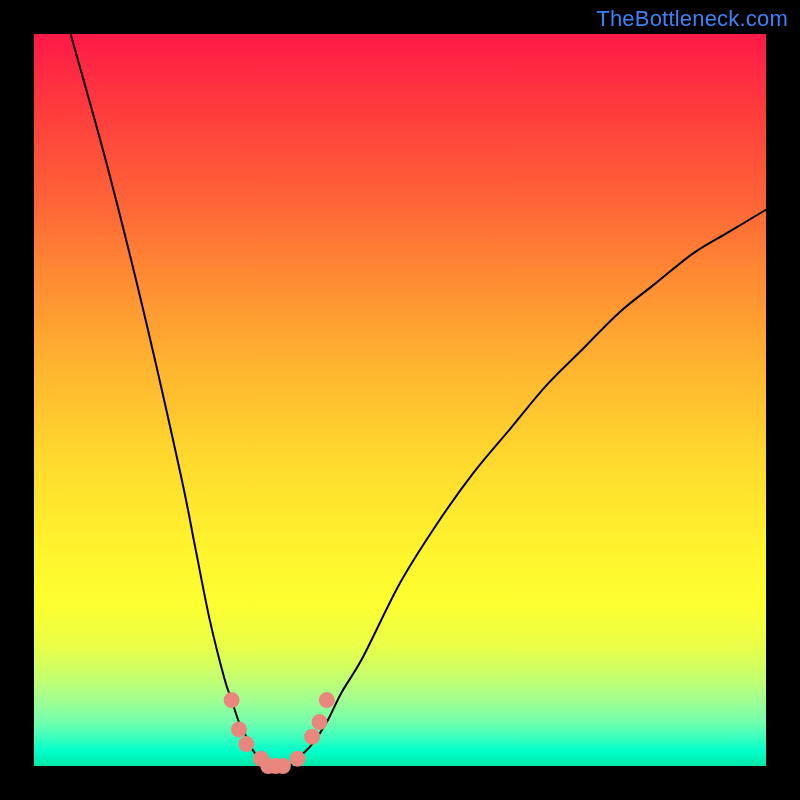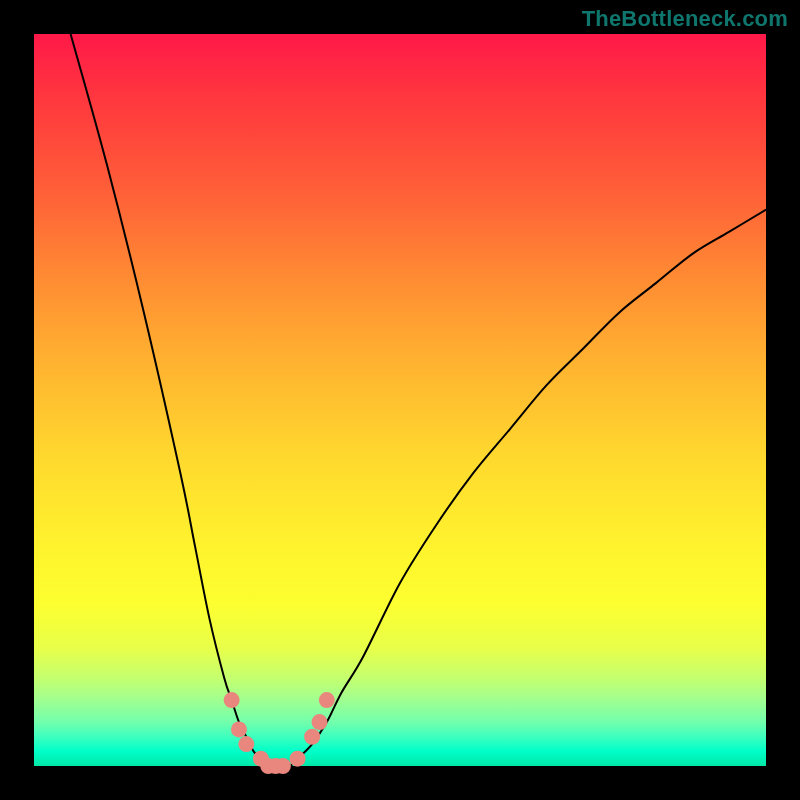--- a/index.html
+++ b/index.html
@@ -33,23 +33,23 @@
       #72ffac 94%,
       #3effbf 96%,
       #00ffc8 98%,
       #00e7a7 100%
     );
   }
   .attribution {
     position: absolute;
     top: 6px;
     right: 12px;
-    color: #0f766e;
+    color: #3b82f6;
     font-size: 22px;
-    font-weight: 700;
+    font-weight: 400;
     letter-spacing: 0.2px;
   }
   svg.curve {
     position: absolute;
     left: 0;
     top: 0;
     width: 732px;
     height: 732px;
     overflow: visible;
   }

